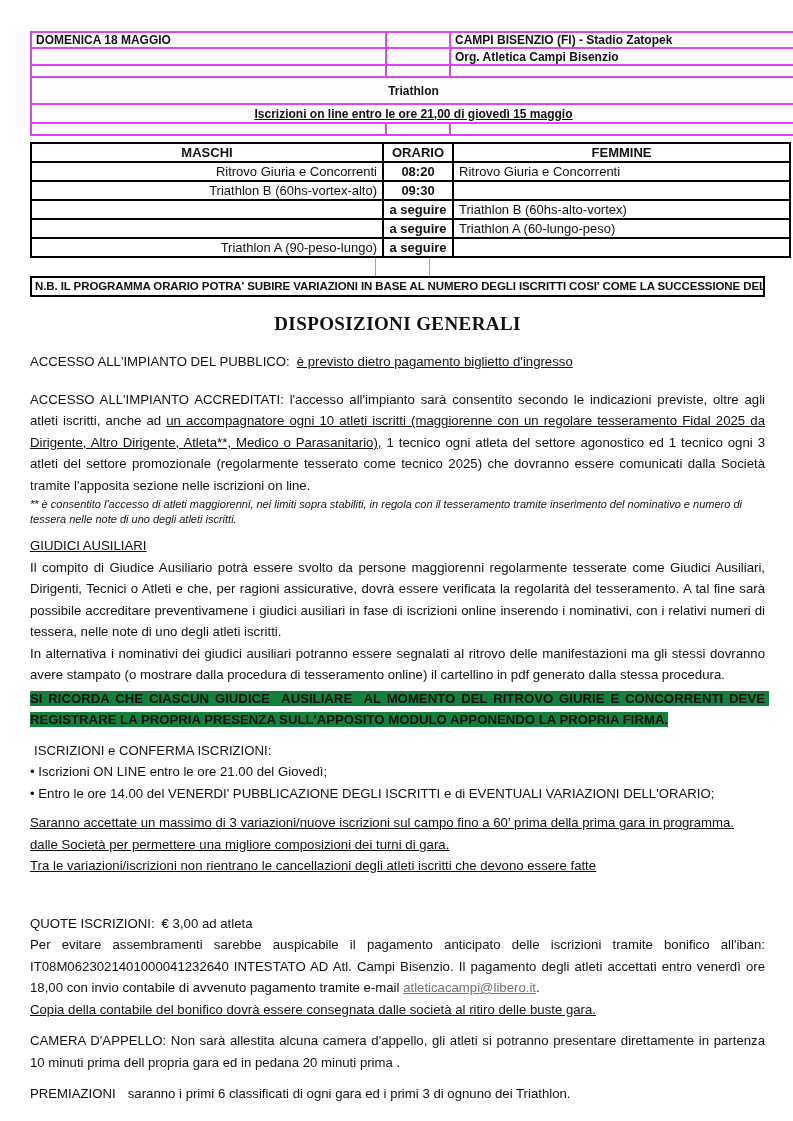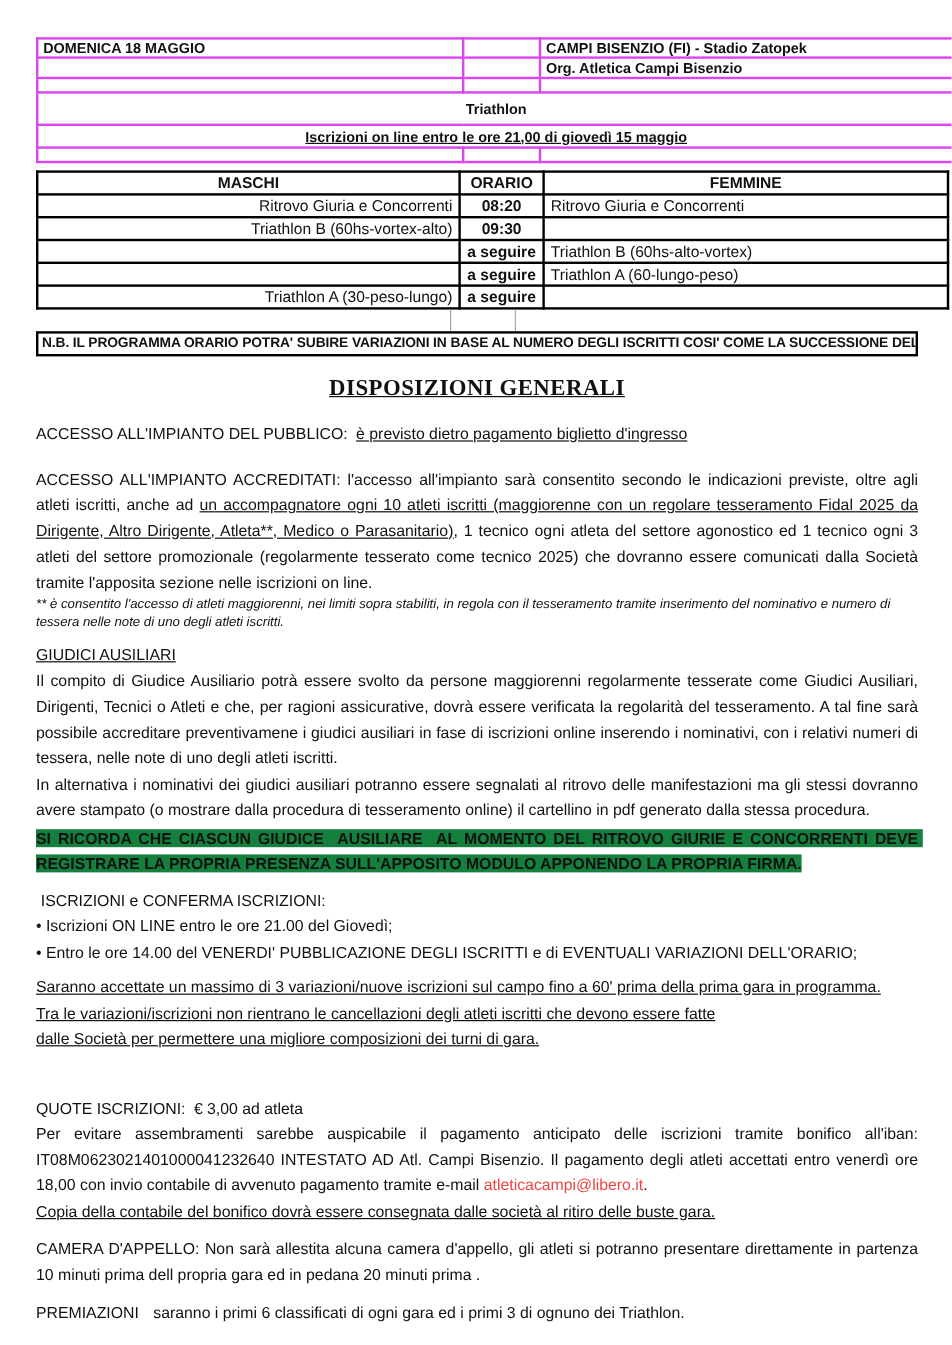--- a/index.html
+++ b/index.html
@@ -25,33 +25,33 @@
   table.sched td.c3 { width:325px; text-align:left; }
   table.sched tr.hd td { font-weight:bold; text-align:center; }
 
   .grid-stub { position:relative; height:18px; }
   .grid-stub .vline { position:absolute; top:0; bottom:0; width:1px; background:#a6a6a6; }
 
   .nb-box { border:2px solid #000; font-size:11.5px; font-weight:bold; padding:2px 3px 3px 3px; letter-spacing:-0.1px; white-space:nowrap; overflow:hidden; }
 
   
   .serif-heading { font-family:"Liberation Serif", serif; font-size:19px; font-weight:bold; text-align:center; margin:16px 0 0 0; letter-spacing:.4px; }
-  .serif-heading span { text-decoration:underline; }
+  .serif-heading span { }
   p { margin:0; font-size:13.2px; line-height:21.5px; }
   .b { font-weight:normal; }
   .u { text-decoration:underline; }
   .just { text-align:justify; }
   .sect { margin-top:16px; }
   .footnote { font-size:11px; font-style:italic; line-height:15px; margin-top:1px; }
   .hl { background:#15803d; font-weight:bold; }
   .hl-wrap { margin-top:2px; text-align:justify; white-space:pre-wrap; }
   .bullets p { margin:0; }
   .gap-lg { height:36px; }
   .gap-sm { height:8px; }
-  a.mail { color:#ef4444; cursor:pointer; }
+  a.mail { color:#737373; text-decoration:underline; cursor:pointer; }
   .lbl-sp { margin-left:7px; }
 </style>
 </head>
 <body>
 
 <div class="page">
 
   <table class="info">
     <tbody>
         <tr>
@@ -104,21 +104,21 @@
       <td class="c1"></td>
       <td class="c2">a seguire</td>
       <td class="c3">Triathlon B (60hs-alto-vortex)</td>
     </tr>
     <tr>
       <td class="c1"></td>
       <td class="c2">a seguire</td>
       <td class="c3">Triathlon A (60-lungo-peso)</td>
     </tr>
     <tr>
-      <td class="c1">Triathlon A (30-peso-lungo)</td>
+      <td class="c1">Triathlon A (90-peso-lungo)</td>
       <td class="c2">a seguire</td>
       <td class="c3"></td>
     </tr>
   </tbody>
     </table>
 
   <div class="grid-stub">
     <div class="vline" style="left:345px;"></div>
     <div class="vline" style="left:399px;"></div>
   </div>
@@ -141,22 +141,22 @@
   <p class="just">In alternativa i nominativi dei giudici ausiliari potranno essere segnalati al ritrovo delle manifestazioni ma gli stessi dovranno avere stampato (o mostrare dalla procedura di tesseramento online) il cartellino in pdf generato dalla stessa procedura.</p>
   <p class="hl-wrap"><span class="hl">SI RICORDA CHE CIASCUN GIUDICE  AUSILIARE  AL MOMENTO DEL RITROVO GIURIE E CONCORRENTI DEVE REGISTRARE LA PROPRIA PRESENZA SULL'APPOSITO MODULO APPONENDO LA PROPRIA FIRMA.</span></p>
 
   <p style="margin-top:9px; padding-left:4px;"><span class="b">ISCRIZIONI e CONFERMA ISCRIZIONI:</span></p>
   <div class="bullets">
     <p>• Iscrizioni ON LINE entro le ore 21.00 del Giovedì;</p>
     <p>• Entro le ore 14.00 del VENERDI' PUBBLICAZIONE DEGLI ISCRITTI e di EVENTUALI VARIAZIONI DELL'ORARIO;</p>
   </div>
   <div class="gap-sm"></div>
   <p><span class="u">Saranno accettate un massimo di 3 variazioni/nuove iscrizioni sul campo fino a 60' prima della prima gara in programma.</span></p>
+  <p><span class="b u">dalle Società per permettere una migliore composizioni dei turni di gara.</span></p>
   <p><span class="b u">Tra le variazioni/iscrizioni non rientrano le cancellazioni degli atleti iscritti che devono essere fatte</span></p>
-  <p><span class="b u">dalle Società per permettere una migliore composizioni dei turni di gara.</span></p>
 
   <div class="gap-lg"></div>
 
   <p>
     <span class="b">QUOTE ISCRIZIONI:</span><span class="lbl-sp">€ 3,00 ad atleta</span>
   </p>
   <p class="just">
     <span>Per evitare assembramenti sarebbe auspicabile il pagamento anticipato delle iscrizioni tramite bonifico all'iban: IT08M0623021401000041232640  INTESTATO AD Atl. Campi Bisenzio. Il pagamento degli atleti accettati entro venerdì ore 18,00 con invio contabile di avvenuto pagamento tramite e-mail </span><a class="mail">atleticacampi@libero.it</a><span>.</span>
   </p>
   <p><span class="b u">Copia della contabile del bonifico dovrà essere consegnata dalle società al ritiro delle buste gara.</span></p>

